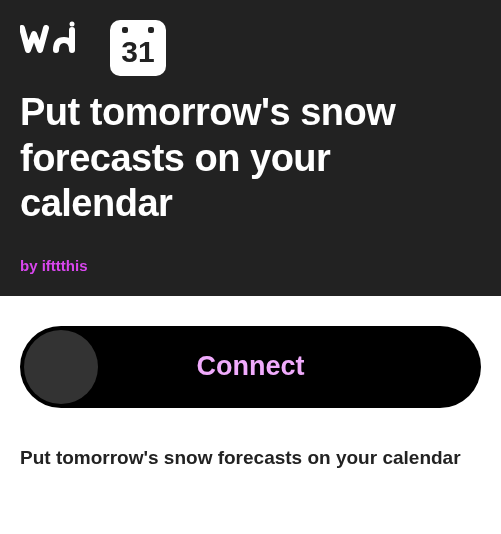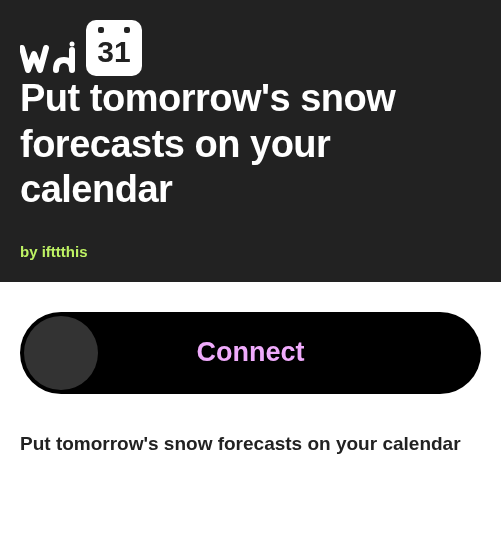--- a/index.html
+++ b/index.html
@@ -11,22 +11,23 @@
       font-family: -apple-system, BlinkMacSystemFont, "Segoe UI", Helvetica, Arial, sans-serif;
       width: 501px;
       background: #fff;
     }
     .header {
       background: #222222;
       padding: 20px 20px 22px 20px;
     }
     .icons-row {
       display: flex;
-      gap: 4px;
-      align-items: flex-end;
+      gap: 28px;
+      align-items: flex-start;
+      margin-bottom: 14px;
     }
     .wu-icon {
       color: #fff;
       font-weight: 900;
       font-size: 32px;
       display: flex;
       align-items: center;
       letter-spacing: -2px;
     }
     .calendar-icon {
@@ -63,21 +64,21 @@
     }
     .title {
       color: #fff;
       font-size: 38px;
       font-weight: 800;
       line-height: 1.2;
       margin-bottom: 18px;
       letter-spacing: -0.5px;
     }
     .author {
-      color: #bef264;
+      color: #d946ef;
       font-size: 15px;
       font-weight: 700;
       margin-top: 30px;
     }
     .author-prefix {
       font-weight: 700;
     }
     .content {
       background: #fff;
       padding: 30px 20px;

